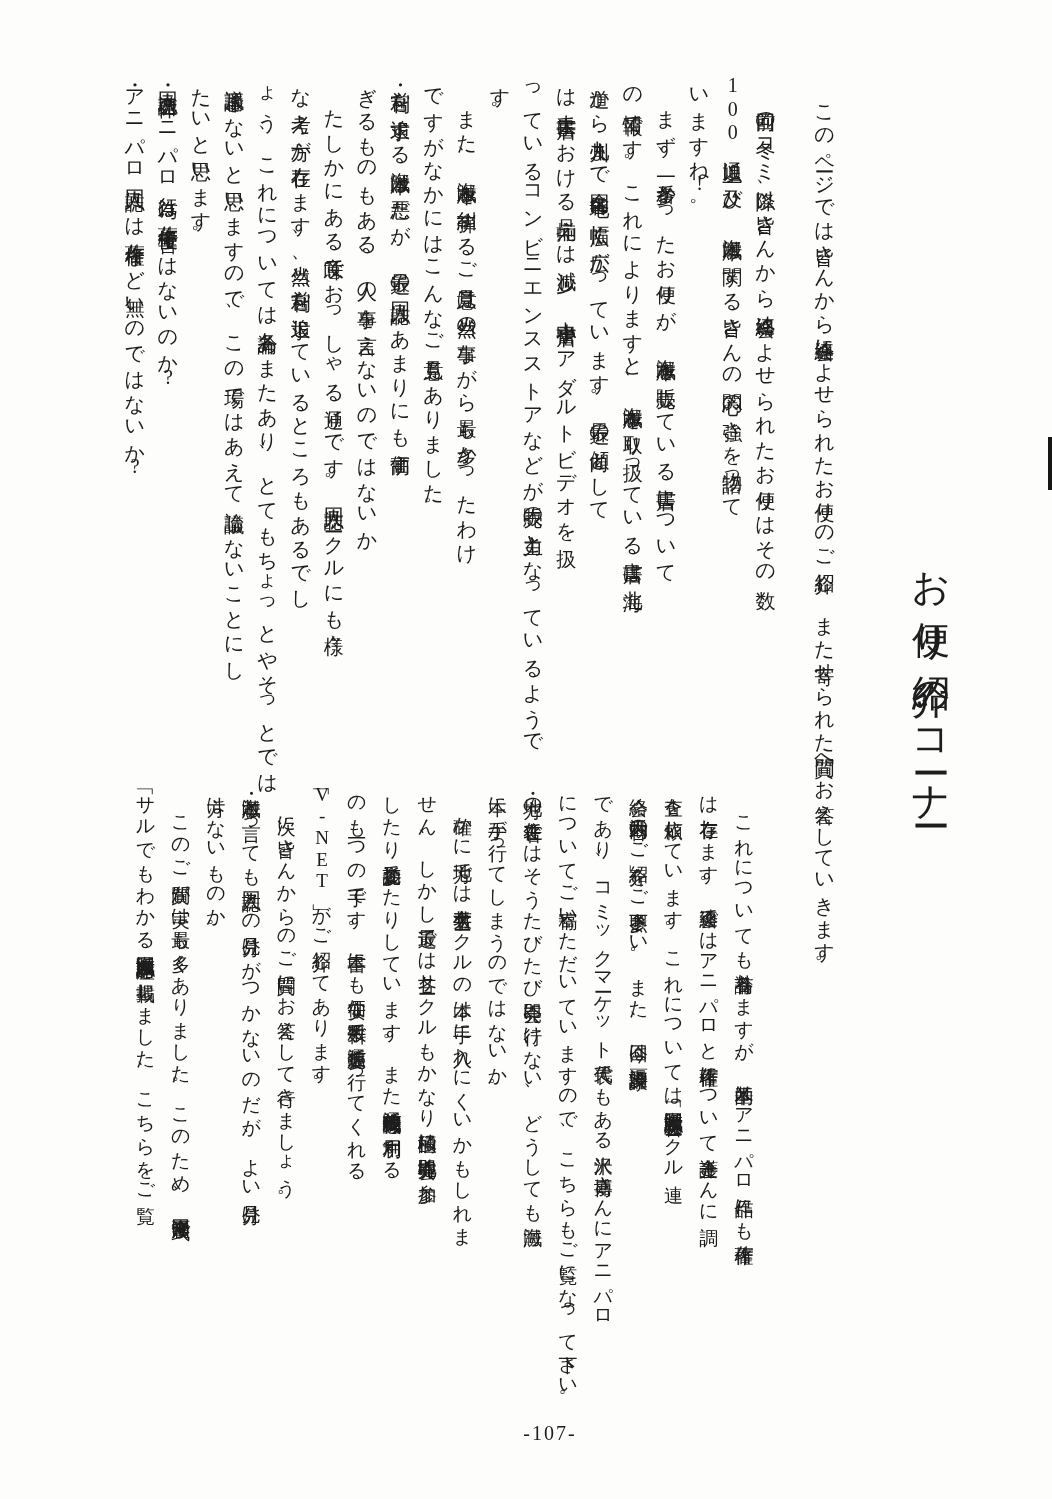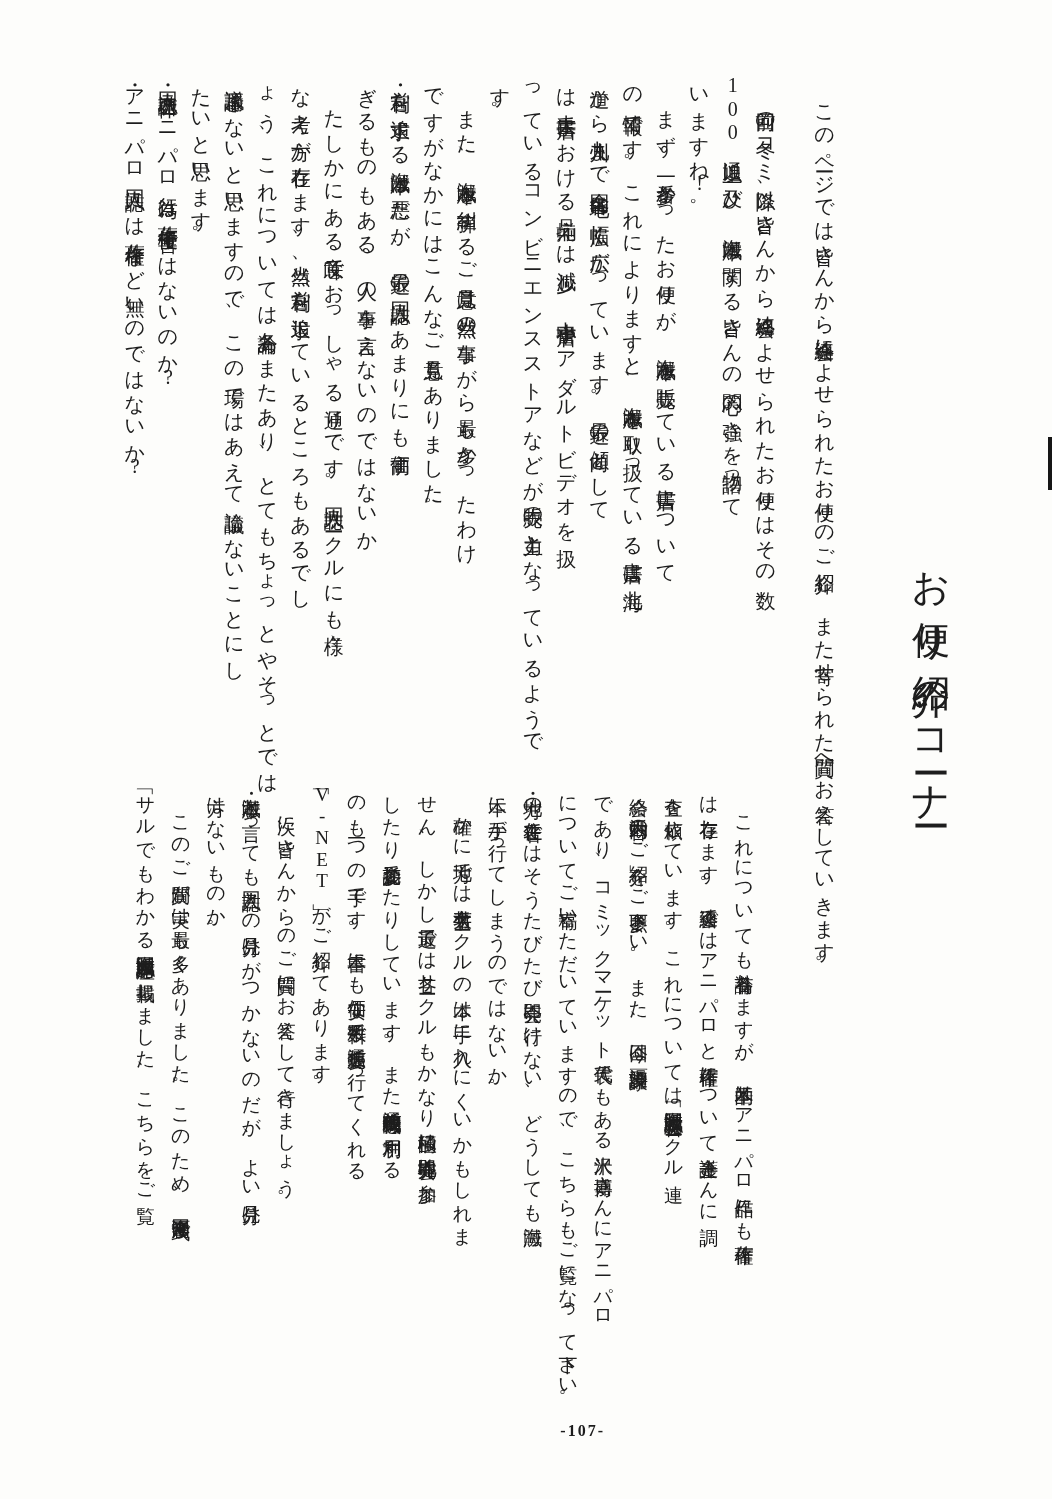--- a/index.html
+++ b/index.html
@@ -47,25 +47,24 @@
   .block-bottom{
     top:783px;left:128px;
     width:634px;height:640px;
     font-size:19px;
     letter-spacing:0.7px;
     line-height:35.2px;
   }
   .pagenum{
     position:absolute;
     top:1422px;left:495px;width:110px;
-    text-align:right;
-    font-size:16px;
+    text-align:center;
+    font-size:20px;
     letter-spacing:2px;
     font-family:"Liberation Serif","DejaVu Serif",serif;
-    font-weight:bold;
   }
   .scan-artifact{
     position:absolute;
     top:437px;right:0;
     width:4px;height:53px;
     background:#161616;
   }
 </style>
 </head>
 <body>

